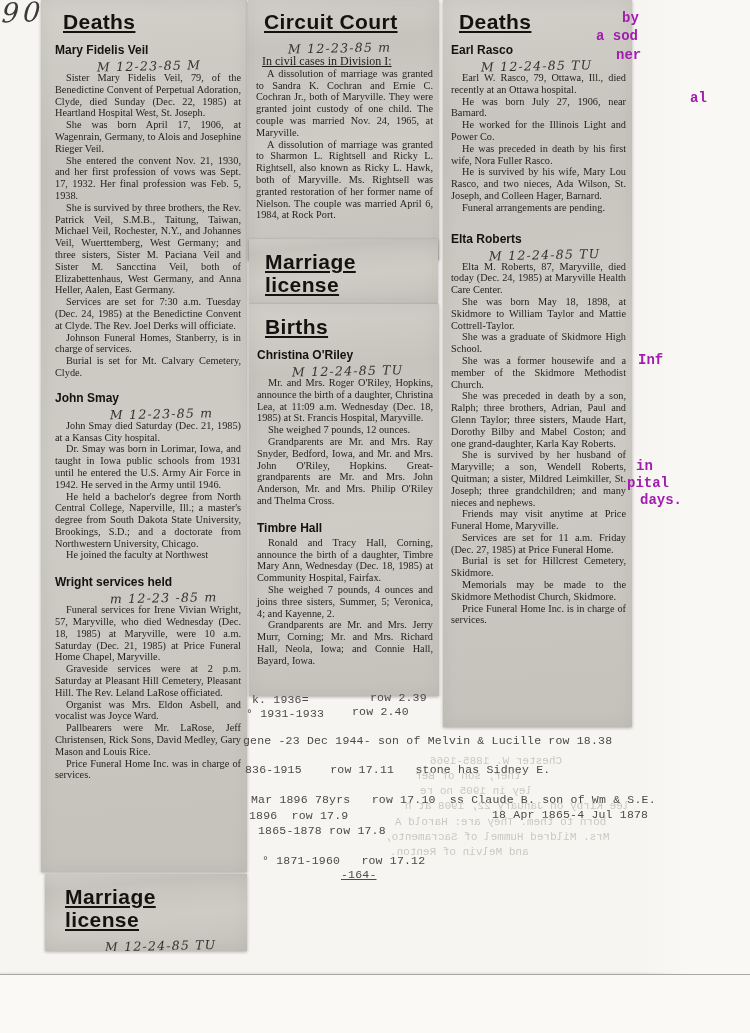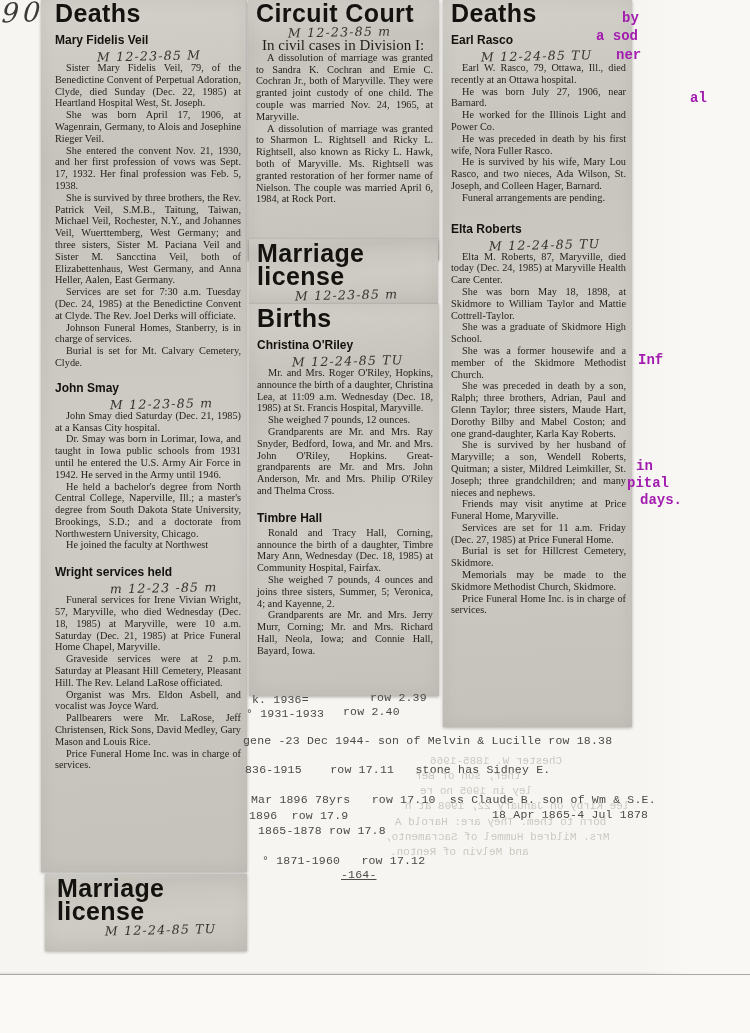--- a/index.html
+++ b/index.html
@@ -10,48 +10,48 @@
   .clip{position:absolute;box-sizing:border-box;overflow:hidden;
         background:linear-gradient(175deg,#d3d0ca 0%,#c7c4be 18%,#cfccc6 55%,#c5c2bc 100%);
         box-shadow:0 1px 3px rgba(0,0,0,.30), inset 0 0 18px rgba(0,0,0,.06);}
   #clip-col1      {left:41px; top:0;    width:206px;height:872px;padding:2px 6px 0 14px;}
   #clip-col1-ml   {left:45px; top:874px;width:202px;height:77px; padding:3px 6px 0 12px;}
   #clip-col2-cc   {left:248px;top:0;    width:191px;height:260px;padding:2px 6px 0 8px;}
   #clip-col2-ml   {left:249px;top:239px;width:189px;height:65px; padding:3px 6px 0 8px;}
   #clip-col2-b    {left:249px;top:304px;width:190px;height:392px;padding:3px 6px 0 8px;}
   #clip-col3      {left:443px;top:0;    width:189px;height:727px;padding:2px 6px 0 8px;}
 
-  .np-section{font-family:"Liberation Sans",sans-serif;font-weight:700;font-size:25px;
-              letter-spacing:.4px;color:#14120e;margin:0;line-height:23px;}
+  .np-section{font-family:"Liberation Sans",sans-serif;font-weight:700;font-size:21px;
+              letter-spacing:.4px;color:#14120e;margin:8px;line-height:23px;text-decoration:underline;}
   .np-title{font-family:"Liberation Sans",sans-serif;font-weight:700;font-size:12px;
             color:#14120e;margin:6px 0 0 0;line-height:18px;}
   #t-smay{margin-top:10px;} #t-wright{margin-top:12px;} #t-timbre{margin-top:12px;}
   #t-roberts{margin-top:16px;}
   p.np{font-size:10.3px;line-height:11.8px;color:#211f1a;text-align:justify;
        margin:0;text-indent:11px;}
-  p.np-intro{font-size:15px;line-height:11.8px;color:#211f1a;margin:2px 0 0 0;text-indent:6px;}
+  p.np-intro{font-size:12px;line-height:11.8px;color:#211f1a;margin:2px 0 0 0;text-indent:6px;text-decoration:underline;}
   p.np-loose{font-size:10.3px;line-height:11.8px;color:#211f1a;margin:16px;text-indent:9px;}
   .gap-top{margin-top:12px;}
 
   
   .hw{display:block;font-family:"DejaVu Serif",serif;font-style:italic;font-size:12.5px;
       letter-spacing:1.2px;color:#35332e;line-height:13px;transform:rotate(-1.2deg);}
   #hw-mary{margin-left:42px;} #hw-smay{margin-left:55px;} #hw-wright{margin-left:55px;}
   #hw-ml1{margin-left:48px;}  #hw-circuit{margin-left:32px;} #hw-ml2{margin-left:38px;}
   #hw-christina{margin-left:35px;} #hw-rasco{margin-left:30px;} #hw-roberts{margin-left:38px;}
   #pgnum{position:absolute;left:2px;top:-4px;font-family:"DejaVu Serif",serif;font-style:italic;
          font-size:27px;letter-spacing:4px;color:#3c3a36;transform:rotate(-2deg) skewX(-6deg);}
 
   
   .typed span{position:absolute;font-family:"Liberation Mono",monospace;font-size:11.5px;
               letter-spacing:.2px;color:#4c4a45;white-space:pre;}
   .typed span:nth-child(1){left:252px;top:693px;}
   .typed span:nth-child(2){left:370px;top:691px;}
   .typed span:nth-child(3){left:246px;top:707px;}
-  .typed span:nth-child(4){left:343px;top:705px;text-align:right;}
+  .typed span:nth-child(4){left:352px;top:705px;text-align:right;}
   .typed span:nth-child(5){left:243px;top:734px;}
   .typed span:nth-child(6){left:245px;top:763px;}
   .typed span:nth-child(7){left:251px;top:793px;}
   .typed span:nth-child(8){left:249px;top:809px;}
   .typed span:nth-child(9){left:492px;top:808px;text-align:center;}
   .typed span:nth-child(10){left:258px;top:824px;}
   .typed span:nth-child(11){left:262px;top:854px;}
   .typed span:nth-child(12){left:341px;top:868px;text-decoration:underline;}
 
   

